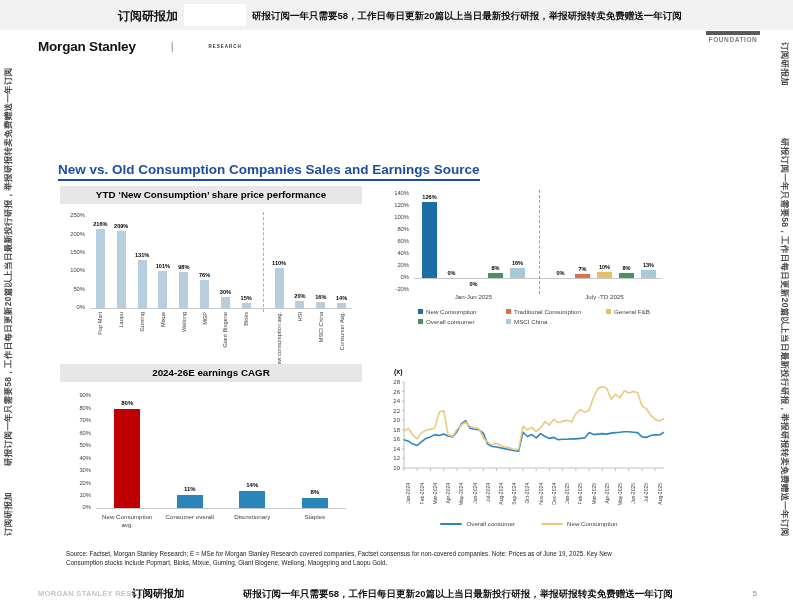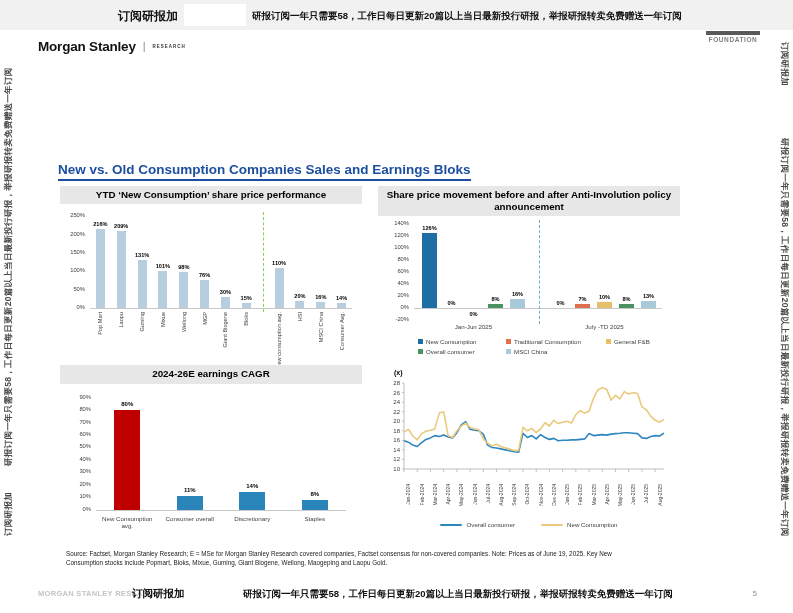--- a/index.html
+++ b/index.html
@@ -5,21 +5,21 @@
   html,body{margin:0;padding:0;background:#fff;}
   .page{position:relative;width:793px;height:613px;background:#fff;overflow:hidden;
         font-family:"Liberation Sans","DejaVu Sans",sans-serif;color:#000;
         border-bottom:1px solid #c9c9c9;}
   
   .banner{position:absolute;left:0;top:0;width:793px;height:30px;background:#f1f1f1;}
   .banner-prefix{position:absolute;left:118px;top:8px;font-size:12px;font-weight:bold;color:#111;}
   .banner-box{position:absolute;left:184px;top:4px;width:62px;height:22px;background:#fff;}
   .banner-msg{position:absolute;left:252px;top:10px;font-size:9.5px;font-weight:bold;color:#111;}
   
-  .brand{position:absolute;left:38px;top:36px;height:20px;display:flex;align-items:center;}
+  .brand{position:absolute;left:38px;top:36px;height:20px;display:flex;align-items:center;gap:28px;}
   .brand-logo{font-size:13.5px;font-weight:bold;letter-spacing:-0.2px;color:#111;}
   .brand-div{margin:0 7px;color:#888;font-size:11px;}
   .brand-research{font-size:4.5px;font-weight:bold;letter-spacing:1px;color:#333;}
   .foundation{position:absolute;right:33px;top:31px;text-align:center;}
   .foundation-bar{width:54px;height:4px;background:#595959;margin:0 auto 1px auto;}
   .foundation-label{font-size:6.5px;font-weight:bold;letter-spacing:0.6px;color:#7f7f7f;}
   
   .wm{position:absolute;width:14px;}
   .wm-left{left:3px;top:58px;height:478px;}
   .wm-right{right:1px;top:42px;height:505px;}
@@ -95,21 +95,21 @@
       <span>订阅研报加</span><span class="wm-gap-s"></span><span>研报订阅一年只需要58，工作日每日更新20篇以上当日最新投行研报，举报研报转卖免费赠送一年订阅</span>
     </div>
   </div>
   <div class="wm wm-right">
     <div class="wm-line">
       <span>订阅研报加</span><span class="wm-gap-l"></span><span>研报订阅一年只需要58，工作日每日更新20篇以上当日最新投行研报，举报研报转卖免费赠送一年订阅</span>
     </div>
   </div>
 
   <div class="content">
-    <h1 class="page-title">New vs. Old Consumption Companies Sales and Earnings Bloks</h1>
+    <h1 class="page-title">New vs. Old Consumption Companies Sales and Earnings Source</h1>
 
     <div class="charts">
 
       <section class="panel">
         <header class="panel-h">YTD ‘New Consumption’ share price performance</header>
         <div class="cwrap c1">
             <div class="ytick" style="top: 8px; width: 25px;">250%</div>
             <div class="ytick" style="top: 26.4px; width: 25px;">200%</div>
             <div class="ytick" style="top: 44.8px; width: 25px;">150%</div>
             <div class="ytick" style="top: 63.2px; width: 25px;">100%</div>
@@ -150,21 +150,20 @@
             <div class="vlab" style="left: 249.8px; top: 90.1px; width: 22px;">16%</div>
             <div class="xlab-rot" style="left: 257.8px; top: 108px;">MSCI China</div>
             <div class="bar" style="left: 277.1px; top: 98.8px; width: 9px; height: 5.2px; background: rgb(183, 206, 222);"></div>
             <div class="vlab" style="left: 270.6px; top: 90.8px; width: 22px;">14%</div>
             <div class="xlab-rot" style="left: 278.6px; top: 108px;">Consumer Avg.</div>
             <div class="vsep" style="left: 202.7px; top: 8px; height: 100px; border-left: 1.5px dashed rgb(142, 208, 78);"></div>
           </div>
       </section>
 
       <section class="panel">
-        <header class="panel-h">Share price movement before and after Anti-Involution policy announcement</header>
         <div class="cwrap c2">
             <div class="ytick" style="top: 4px; width: 31px;">140%</div>
             <div class="ytick" style="top: 16px; width: 31px;">120%</div>
             <div class="ytick" style="top: 28px; width: 31px;">100%</div>
             <div class="ytick" style="top: 40px; width: 31px;">80%</div>
             <div class="ytick" style="top: 52px; width: 31px;">60%</div>
             <div class="ytick" style="top: 64px; width: 31px;">40%</div>
             <div class="ytick" style="top: 76px; width: 31px;">20%</div>
             <div class="ytick" style="top: 88px; width: 31px;">0%</div>
             <div class="ytick" style="top: 100px; width: 31px;">-20%</div>

